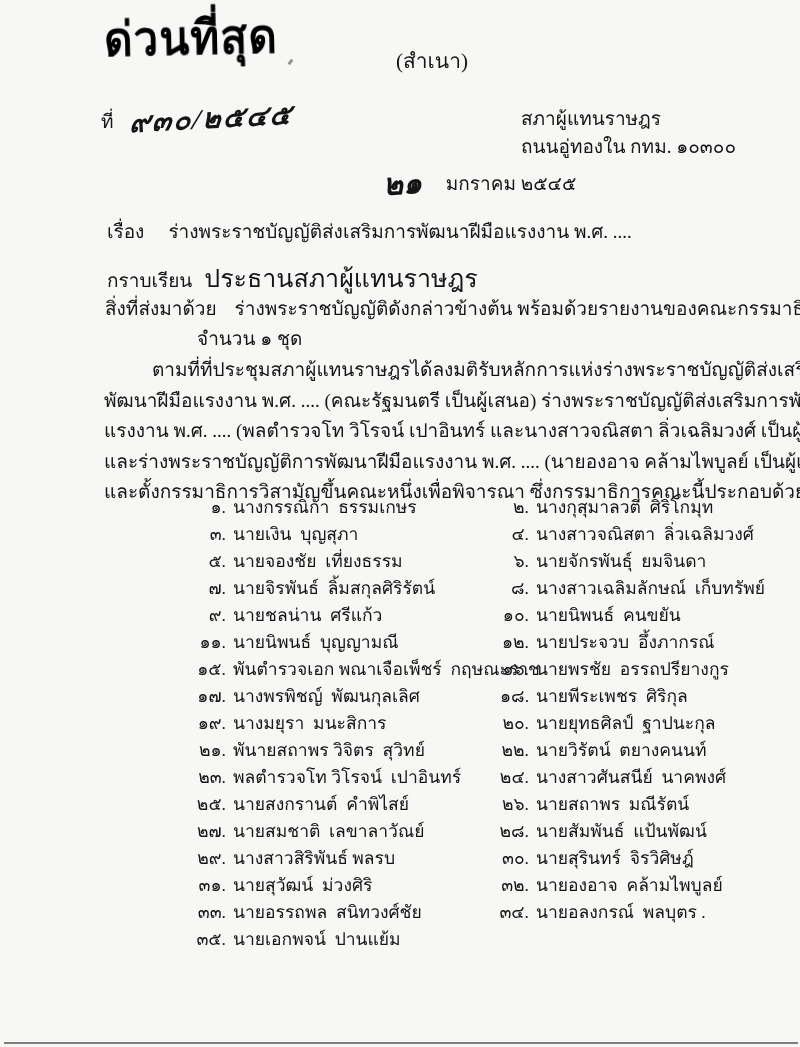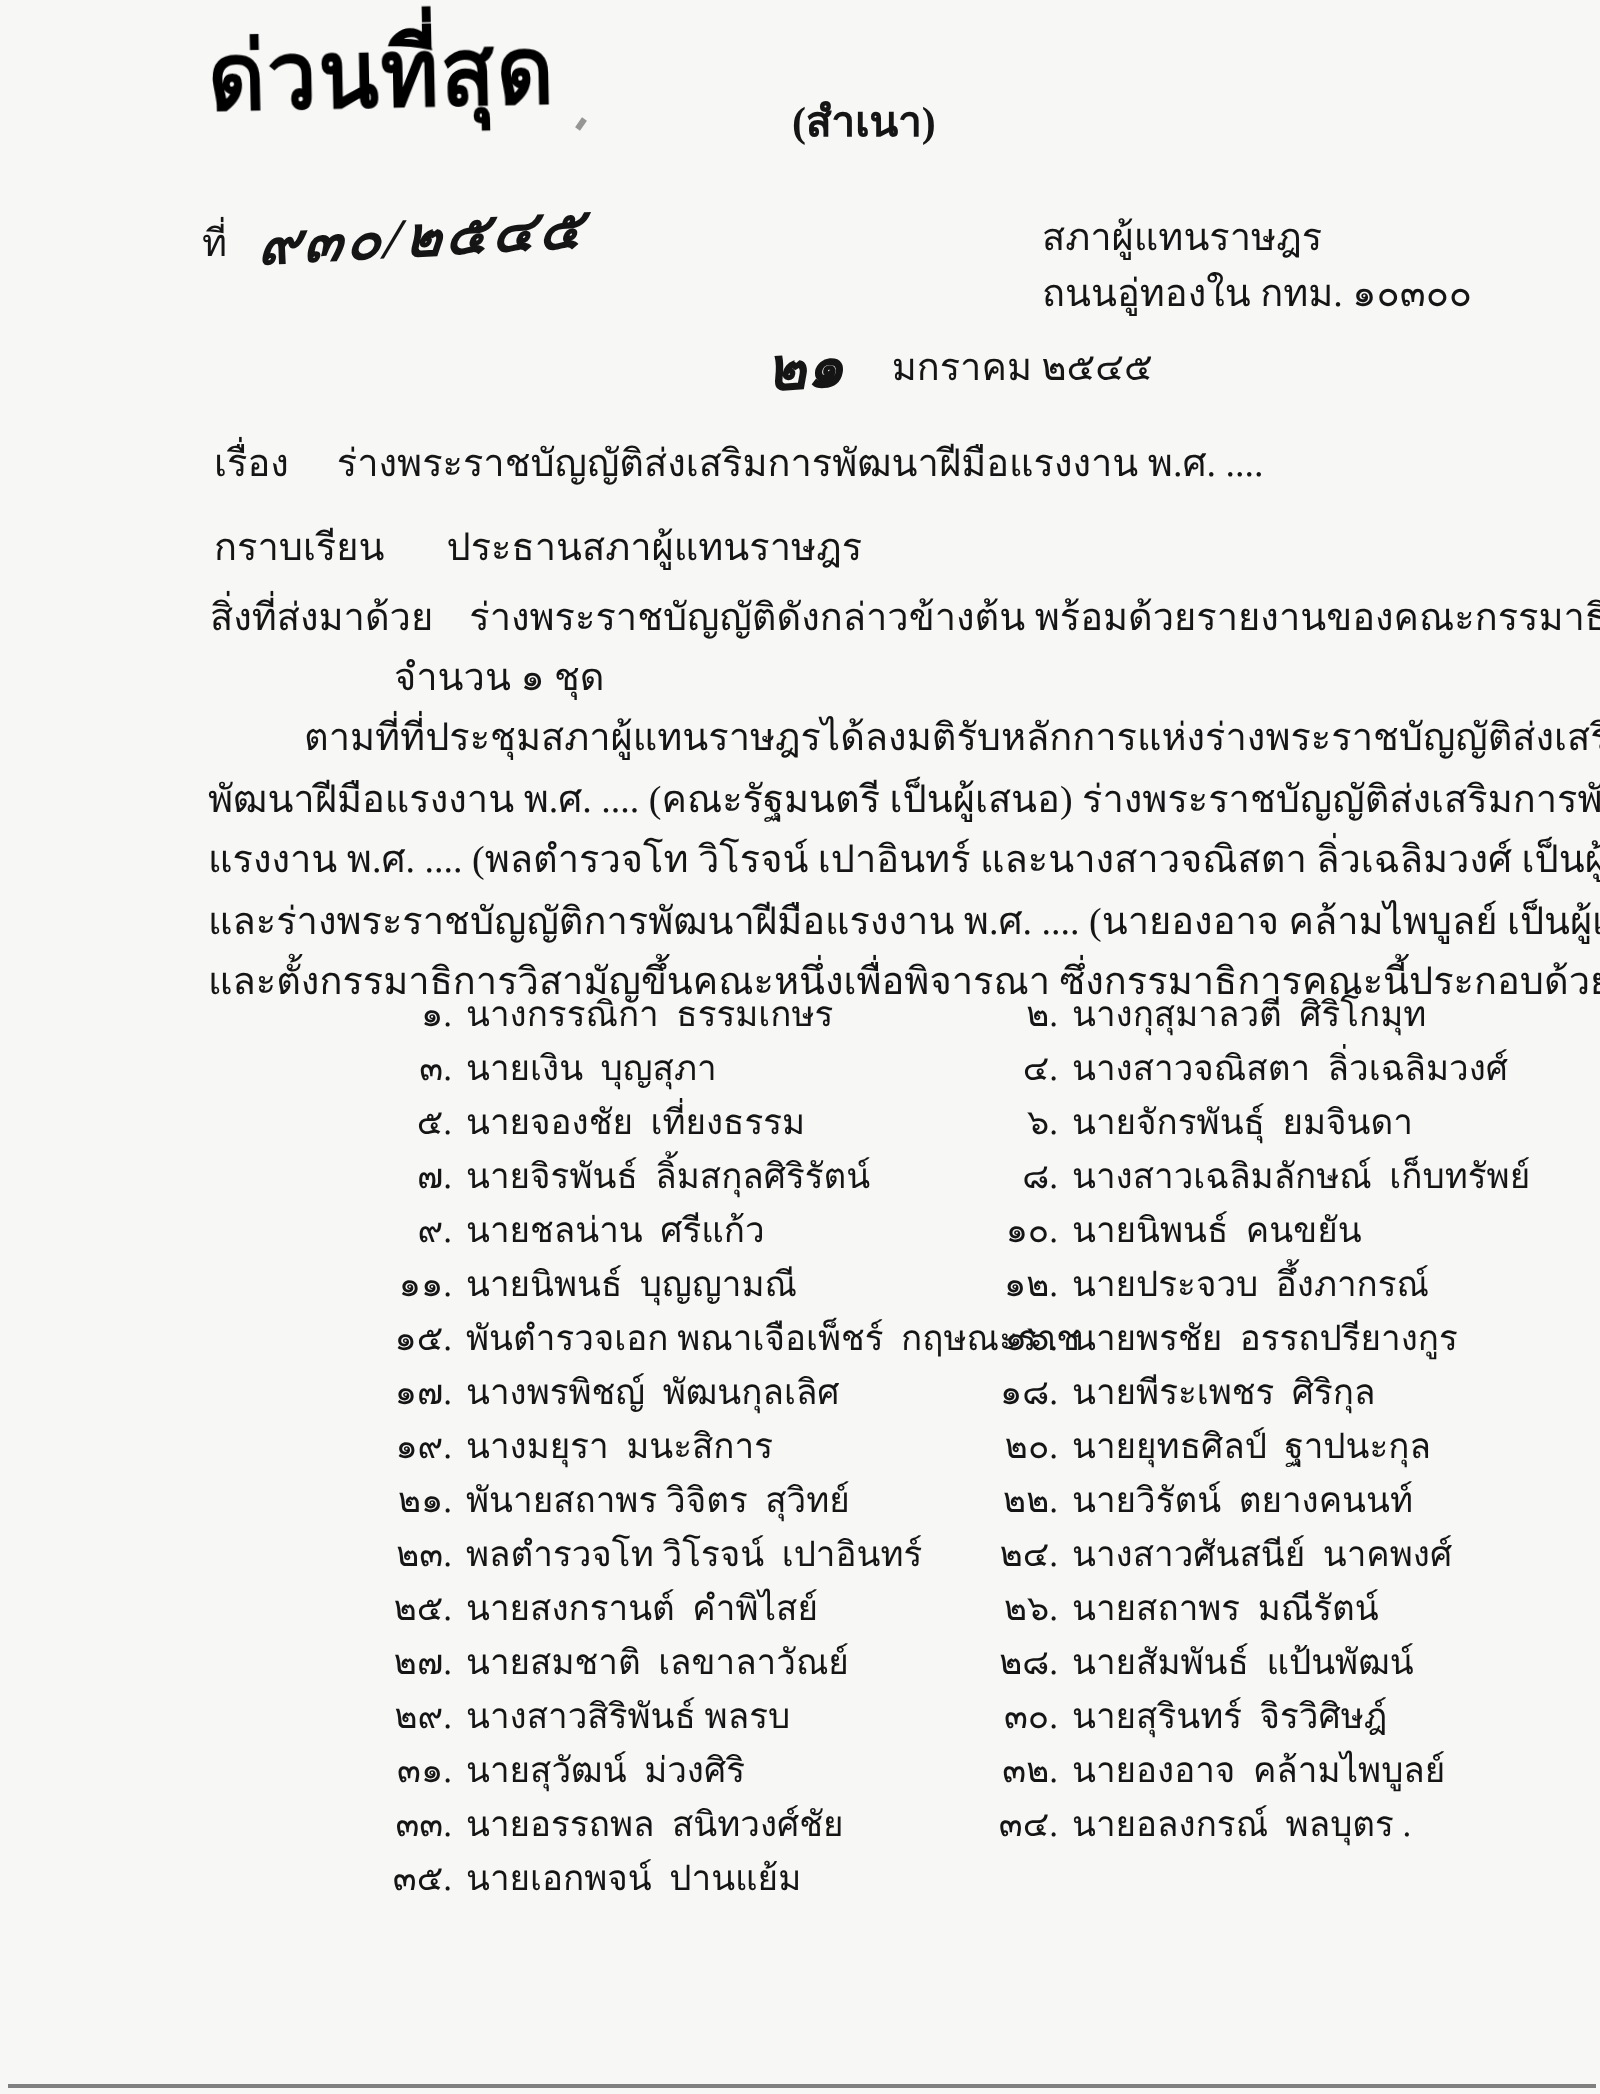--- a/index.html
+++ b/index.html
@@ -14,21 +14,21 @@
 
   
   .stamp{
     left:104px;top:16px;
     font-size:44px;font-weight:900;line-height:1;
     transform:rotate(-1.2deg) scaleY(1.08);
     letter-spacing:1px;color:#0c0c0c;
     filter:blur(.3px) contrast(1.4);
     font-family:"DejaVu Sans","Liberation Sans",sans-serif;
   }
-  .copy-label{left:396px;top:44px;font-size:21px;font-weight:bold;}
+  .copy-label{left:396px;top:44px;font-size:21px;font-weight:normal;}
 
   .docno-row{left:101px;top:96px;font-size:19px;}
   .docno-hand{
     display:inline-block;margin-left:16px;
     font-size:28px;font-weight:bold;font-style:italic;
     transform:skewX(-8deg) rotate(-3deg);
     letter-spacing:2px;
   }
   .org-line1{left:521px;top:103px;font-size:19px;}
   .org-line2{left:521px;top:131px;font-size:19px;}
@@ -36,21 +36,21 @@
   .date-row{left:383px;top:160px;font-size:19px;}
   .date-day{
     display:inline-block;font-size:30px;font-weight:bold;font-style:italic;
     transform:rotate(-4deg);margin-right:24px;vertical-align:-4px;
   }
 
   .field-label{font-size:19px;text-align:right;}
   .subject-row{left:107px;top:216px;}
   .subject-text{margin-left:24px;font-size:19px;text-align:right;}
   .salutation-row{left:107px;top:258px;}
-  .salutation-text{margin-left:31px;font-size:19px;}
+  .salutation-text{margin-left:12px;font-size:25px;}
   .enclosure-row{left:105px;top:293px;}
   .enclosure-text{margin-left:18px;font-size:19px;}
   .enclosure-line2{left:197px;top:323px;font-size:19px;}
 
   .body-para{position:absolute;left:104px;top:355px;width:650px;}
   .body-line{font-size:19px;line-height:30.5px;white-space:nowrap;}
   .body-line.indent{text-indent:48px;}
 
   .committee{position:absolute;left:0;top:493px;width:800px;margin-left:12px;}
   .c-row{position:relative;height:27px;}

